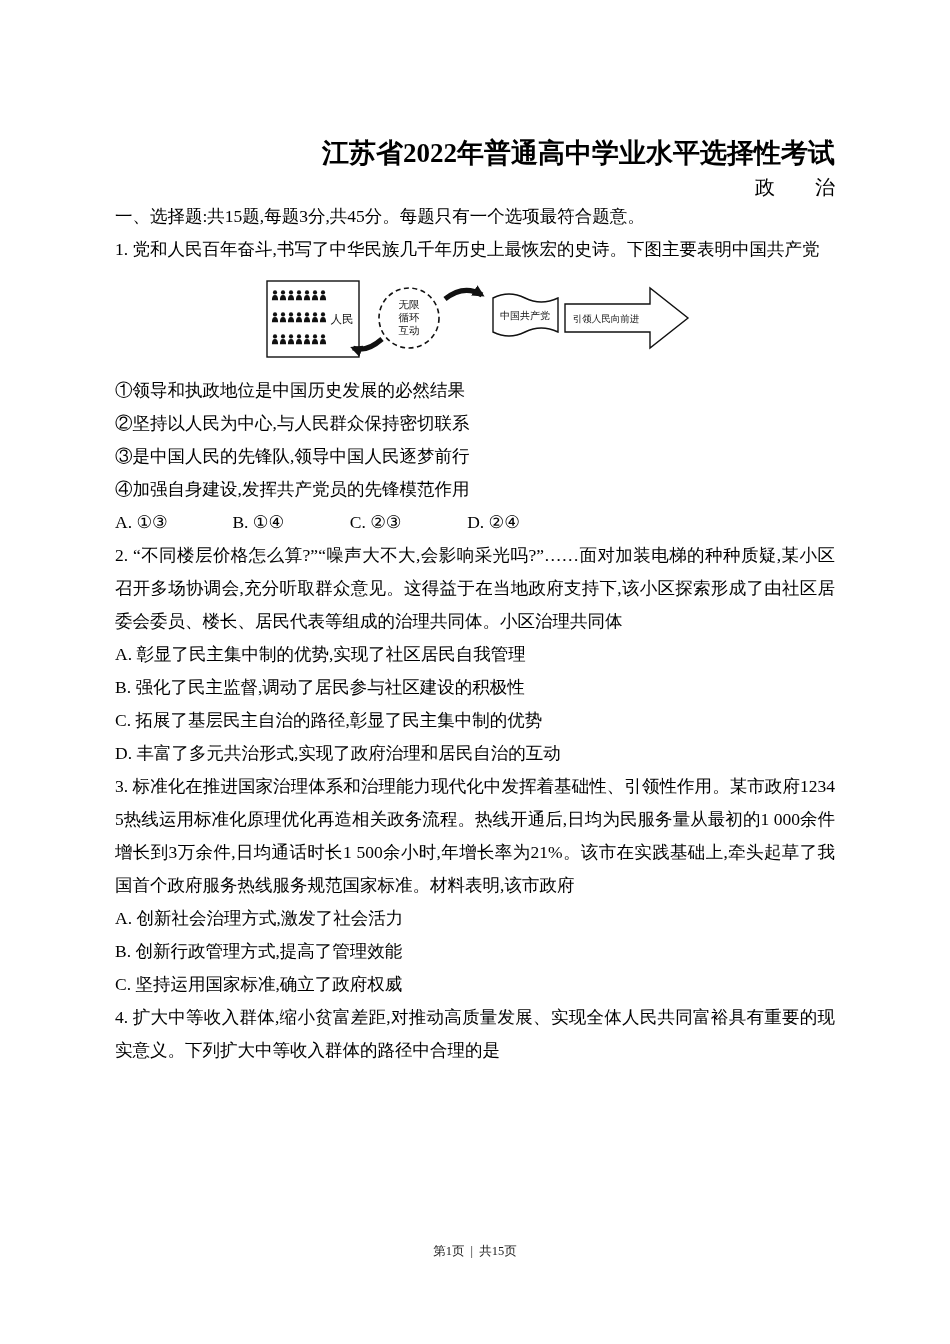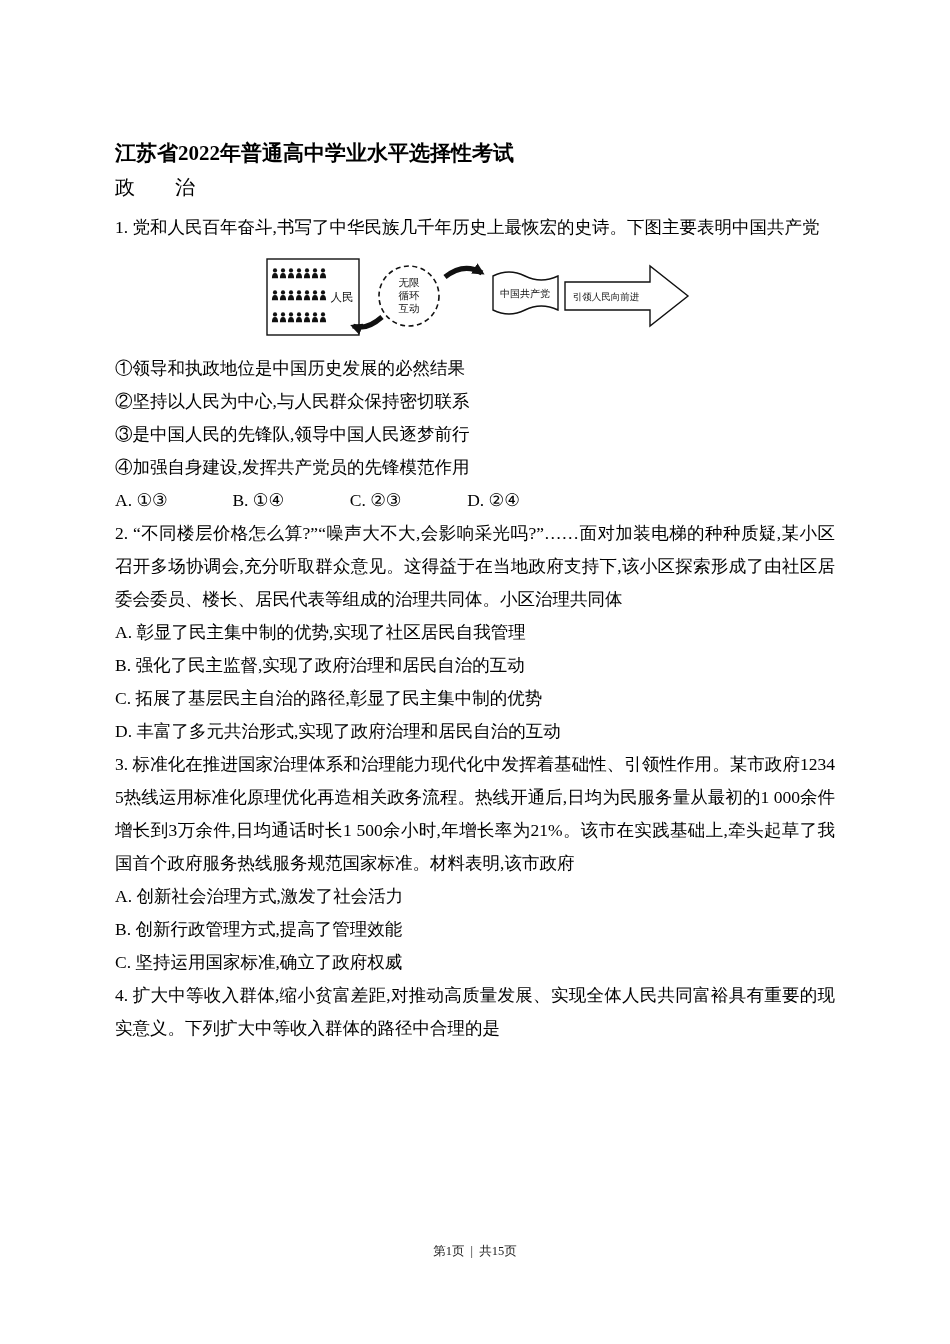--- a/index.html
+++ b/index.html
@@ -2,39 +2,40 @@
 <html><head>
 <meta charset="utf-8">
 <style>
   html,body{margin:0;padding:0}
   body{
     width:950px;height:1344px;background:#ffffff;color:#000;
     font-family:"Liberation Serif","DejaVu Serif",serif;
     position:relative;overflow:hidden;
   }
   .page{position:absolute;left:115px;top:140px;width:720px}
-  .title{font-size:21px;font-weight:bold;text-align:left;margin:0 0 9px 0;line-height:26px}
-  .subject{font-size:20px;text-align:left;margin:0 0 11px 0;line-height:25px}
+  .title{font-size:27px;font-weight:bold;text-align:right;margin:0 0 9px 0;line-height:26px}
+  .subject{font-size:20px;text-align:right;margin:0 0 0 0;line-height:25px}
   .para{font-size:17.5px;line-height:33px;margin:0;text-align:justify;word-break:break-all}
   .options-row{font-size:17.5px;line-height:33px;margin:0}
   .opt{display:inline-block;width:113px}
   .figure{margin:5px 0 7px 146px;line-height:0}
   svg text{font-family:"Liberation Serif","DejaVu Serif",serif}
   .footer{position:absolute;top:1243px;left:0;width:950px;text-align:center;
     font-size:12.5px;color:#1a1a1a;line-height:16px}
   .footer span{margin:8px 3px}
 </style>
 </head>
 <body>
 
 <div class="page">
 
   <h1 class="title">江苏省2022年普通高中学业水平选择性考试</h1>
   <div class="subject">政　　治</div>
 
+  <p class="para">一、选择题:共15题,每题3分,共45分。每题只有一个选项最符合题意。</p>
 
   <p class="para">1. 党和人民百年奋斗,书写了中华民族几千年历史上最恢宏的史诗。下图主要表明中国共产党</p>
 
   <div class="figure">
     <svg width="432" height="96" viewBox="0 0 432 96">
       <defs>
         <g id="person">
           <circle cx="0" cy="-4.6" r="2.1" fill="#111"></circle>
           <path d="M -3.1 3.2 Q -3.1 -2 0 -2 Q 3.1 -2 3.1 3.2 Z" fill="#111"></path>
         </g>
@@ -92,21 +93,21 @@
 
   <div class="options-row">
     <span class="opt">A. ①③</span>
     <span class="opt">B. ①④</span>
     <span class="opt">C. ②③</span>
     <span class="opt">D. ②④</span>
   </div>
 
   <p class="para">2. “不同楼层价格怎么算?”“噪声大不大,会影响采光吗?”……面对加装电梯的种种质疑,某小区召开多场协调会,充分听取群众意见。这得益于在当地政府支持下,该小区探索形成了由社区居委会委员、楼长、居民代表等组成的治理共同体。小区治理共同体</p>
   <p class="para">A. 彰显了民主集中制的优势,实现了社区居民自我管理</p>
-  <p class="para">B. 强化了民主监督,实现了政府治理和居民自治的互动</p>
+  <p class="para">B. 强化了民主监督,调动了居民参与社区建设的积极性</p>
   <p class="para">C. 拓展了基层民主自治的路径,彰显了民主集中制的优势</p>
   <p class="para">D. 丰富了多元共治形式,实现了政府治理和居民自治的互动</p>
 
   <p class="para">3. 标准化在推进国家治理体系和治理能力现代化中发挥着基础性、引领性作用。某市政府12345热线运用标准化原理优化再造相关政务流程。热线开通后,日均为民服务量从最初的1 000余件增长到3万余件,日均通话时长1 500余小时,年增长率为21%。该市在实践基础上,牵头起草了我国首个政府服务热线服务规范国家标准。材料表明,该市政府</p>
   <p class="para">A. 创新社会治理方式,激发了社会活力</p>
   <p class="para">B. 创新行政管理方式,提高了管理效能</p>
   <p class="para">C. 坚持运用国家标准,确立了政府权威</p>
 
   <p class="para">4. 扩大中等收入群体,缩小贫富差距,对推动高质量发展、实现全体人民共同富裕具有重要的现实意义。下列扩大中等收入群体的路径中合理的是</p>
 

